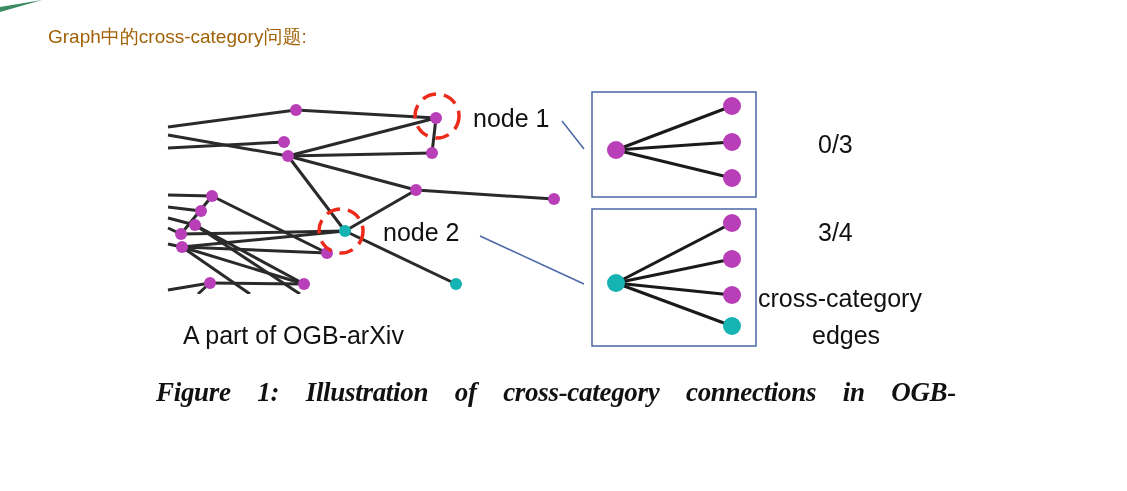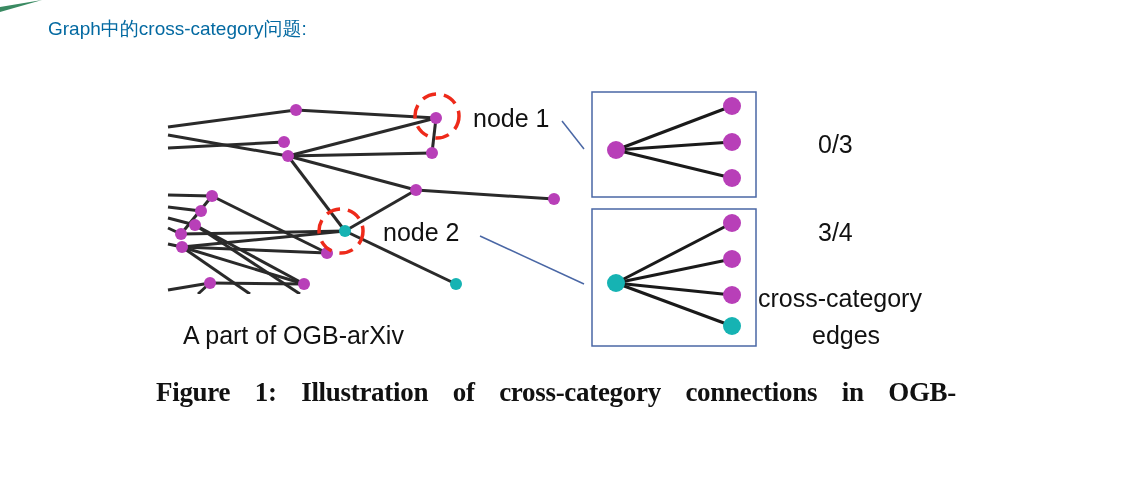--- a/index.html
+++ b/index.html
@@ -1,21 +1,21 @@
 <!DOCTYPE html>
 <html><head>
 <meta charset="utf-8">
 <style>
   html, body { margin:0; padding:0; background:#ffffff; }
   body { width:1127px; height:491px; position:relative; overflow:hidden; font-family:"Liberation Sans", sans-serif; }
   .corner { position:absolute; left:0; top:0; }
-  .slide-title { position:absolute; left:48px; top:16px; font-size:19px; color:#0369a1; font-family:"Liberation Sans", sans-serif;text-align:right; }
+  .slide-title { position:absolute; left:48px; top:24px; font-size:19px; color:#a16207; font-family:"Liberation Sans", sans-serif;text-align:right; }
   .fig { position:absolute; left:0; top:0; width:1127px; height:491px; }
   .lbl { font-family:"Liberation Sans", sans-serif; fill:#111; }
-  .caption { position:absolute; left:156px; top:374px; width:800px; font-family:"Liberation Serif", serif; font-weight:bold; font-size:27px; line-height:36px; color:#111; text-align:justify; letter-spacing:-0.3px; }
+  .caption { position:absolute; left:156px; top:374px; width:800px; font-family:"Liberation Serif", serif; font-weight:bold; font-size:27px; line-height:36px; color:#111; text-align:justify; letter-spacing:-0.3px;font-style:italic; }
   .caption span { display:block; }
 </style>
 </head>
 <body>
 
 <svg class="corner" width="60" height="16">
   <polygon points="0,7 42,0 0,12" fill="#3a8a62"></polygon>
 </svg>
 
 <div class="slide-title">Graph中的cross-category问题:</div>

